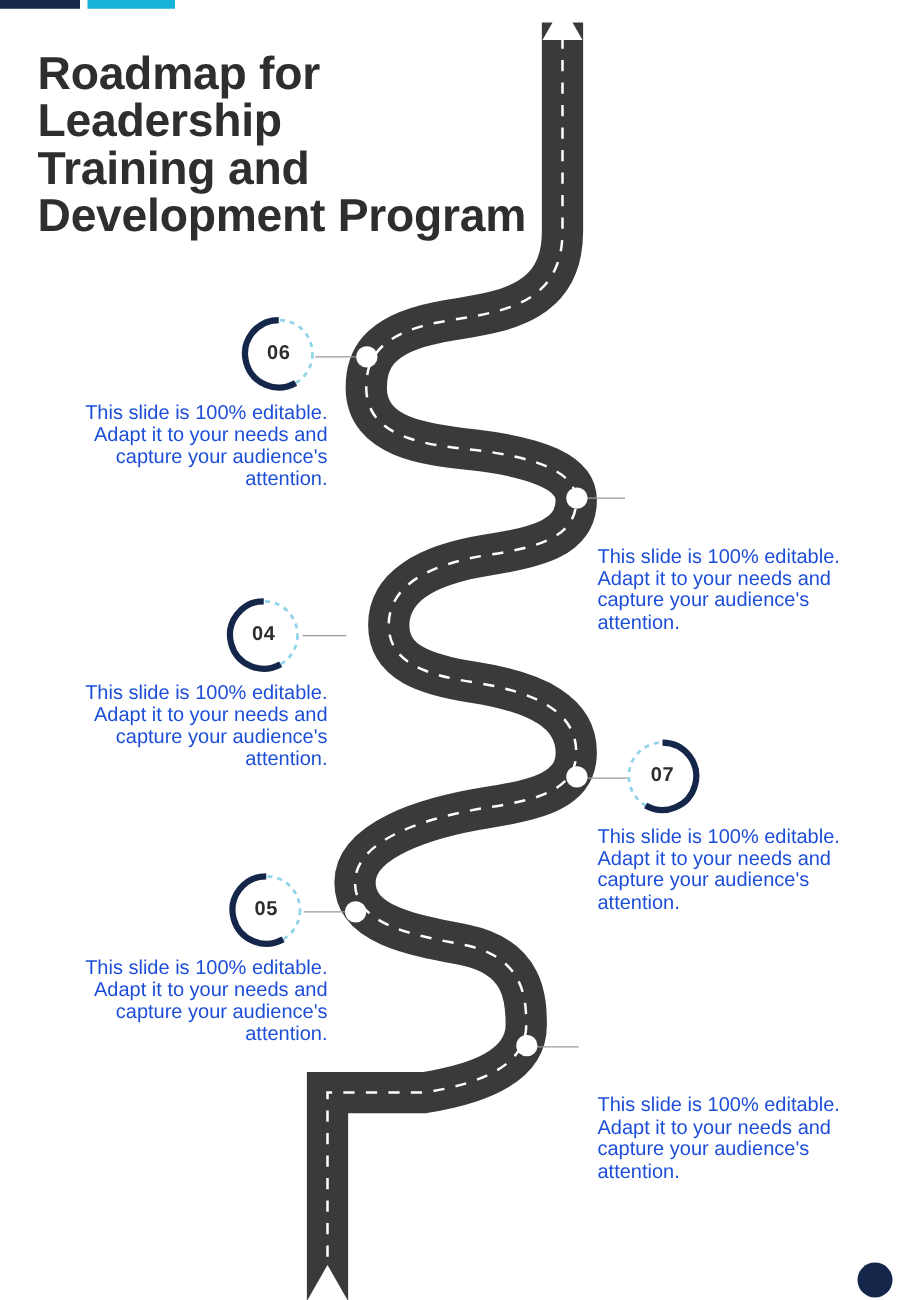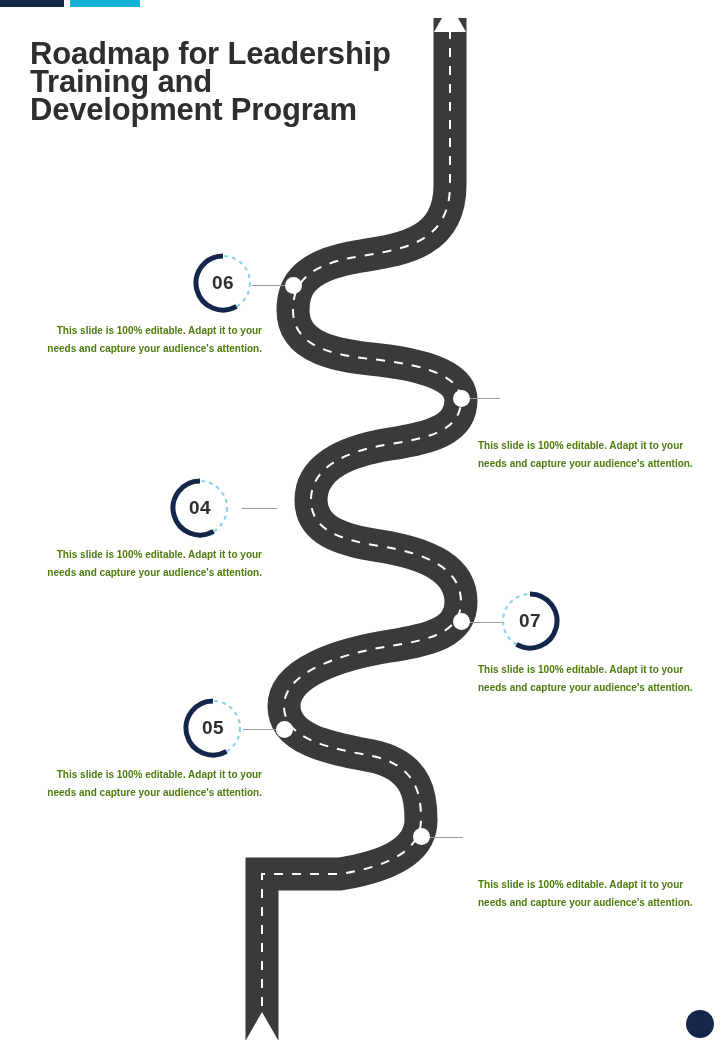--- a/index.html
+++ b/index.html
@@ -26,23 +26,23 @@
   }
   .topbar-navy { left: 0;  width: 64px; background: #15294b; }
   .topbar-cyan { left: 70px; width: 70px; background: #17b2d8; }
 
   
   #title {
     position: absolute;
     left: 30px;
     top: 40px;
     width: 400px;
-    font-size: 31px;
+    font-size: 37px;
     font-weight: bold;
-    line-height: 28px;
+    line-height: 38px;
     letter-spacing: -0.2px;
     color: #2e2e2e;
     white-space: pre-line;
   }
 
   
   #road-svg {
     position: absolute;
     left: 0;
     top: 0;
@@ -57,21 +57,21 @@
     height: 64px;
   }
   .milestone svg { display: block; width: 64px; height: 64px; }
   .milestone .num {
     position: absolute;
     left: 0; top: 0;
     width: 64px; height: 64px;
     display: flex;
     align-items: center;
     justify-content: center;
-    font-size: 19px;
+    font-size: 16px;
     font-weight: bold;
     color: #2e2e2e;
     letter-spacing: 0.5px;
   }
 
   
   .connector {
     position: absolute;
     height: 1px;
     background: #9b9b9b;
@@ -81,24 +81,23 @@
     width: 17px;
     height: 17px;
     border-radius: 50%;
     background: #ffffff;
   }
 
   
   .desc {
     position: absolute;
     width: 232px;
-    font-size: 10px;
+    font-size: 16px;
     line-height: 17.5px;
-    color: #4d7c0f;
-    font-weight: bold;
+    color: #1d4ed8;
   }
   .desc.right-align { text-align: right; }
   .desc.left-align  { text-align: left; }
 
   
   #corner-dot {
     position: absolute;
     left: 686px;
     top: 1010px;
     width: 28px;
@@ -184,21 +183,21 @@
     <svg viewBox="0 0 64 64">
       <circle cx="32" cy="32" r="27" fill="none" stroke="#8fd4e8" stroke-width="2.2" stroke-dasharray="4 4"></circle>
       <path d="M 32 5 A 27 27 0 1 0 45.5 55.4" fill="none" stroke="#14274a" stroke-width="5" stroke-linecap="butt"></path>
     </svg>
     <div class="num">06</div>
   </div>
   <div class="desc right-align" style="left:30px; top:322px;">This slide is 100% editable.  Adapt it to your needs and capture your audience's attention.</div>
 
   <div class="desc left-align" style="left:478px; top:437px;">This slide is 100% editable.  Adapt it to your needs and capture your audience's attention.</div>
 
-  <div class="milestone" style="left:168px; top:476px;">
+  <div class="milestone" style="left:179px; top:476px;">
     <svg viewBox="0 0 64 64">
       <circle cx="32" cy="32" r="27" fill="none" stroke="#8fd4e8" stroke-width="2.2" stroke-dasharray="4 4"></circle>
       <path d="M 32 5 A 27 27 0 1 0 45.5 55.4" fill="none" stroke="#14274a" stroke-width="5" stroke-linecap="butt"></path>
     </svg>
     <div class="num">04</div>
   </div>
   <div class="desc right-align" style="left:30px; top:546px;">This slide is 100% editable.  Adapt it to your needs and capture your audience's attention.</div>
 
   <div class="milestone" style="left:498px; top:589px;">
     <svg viewBox="0 0 64 64">

